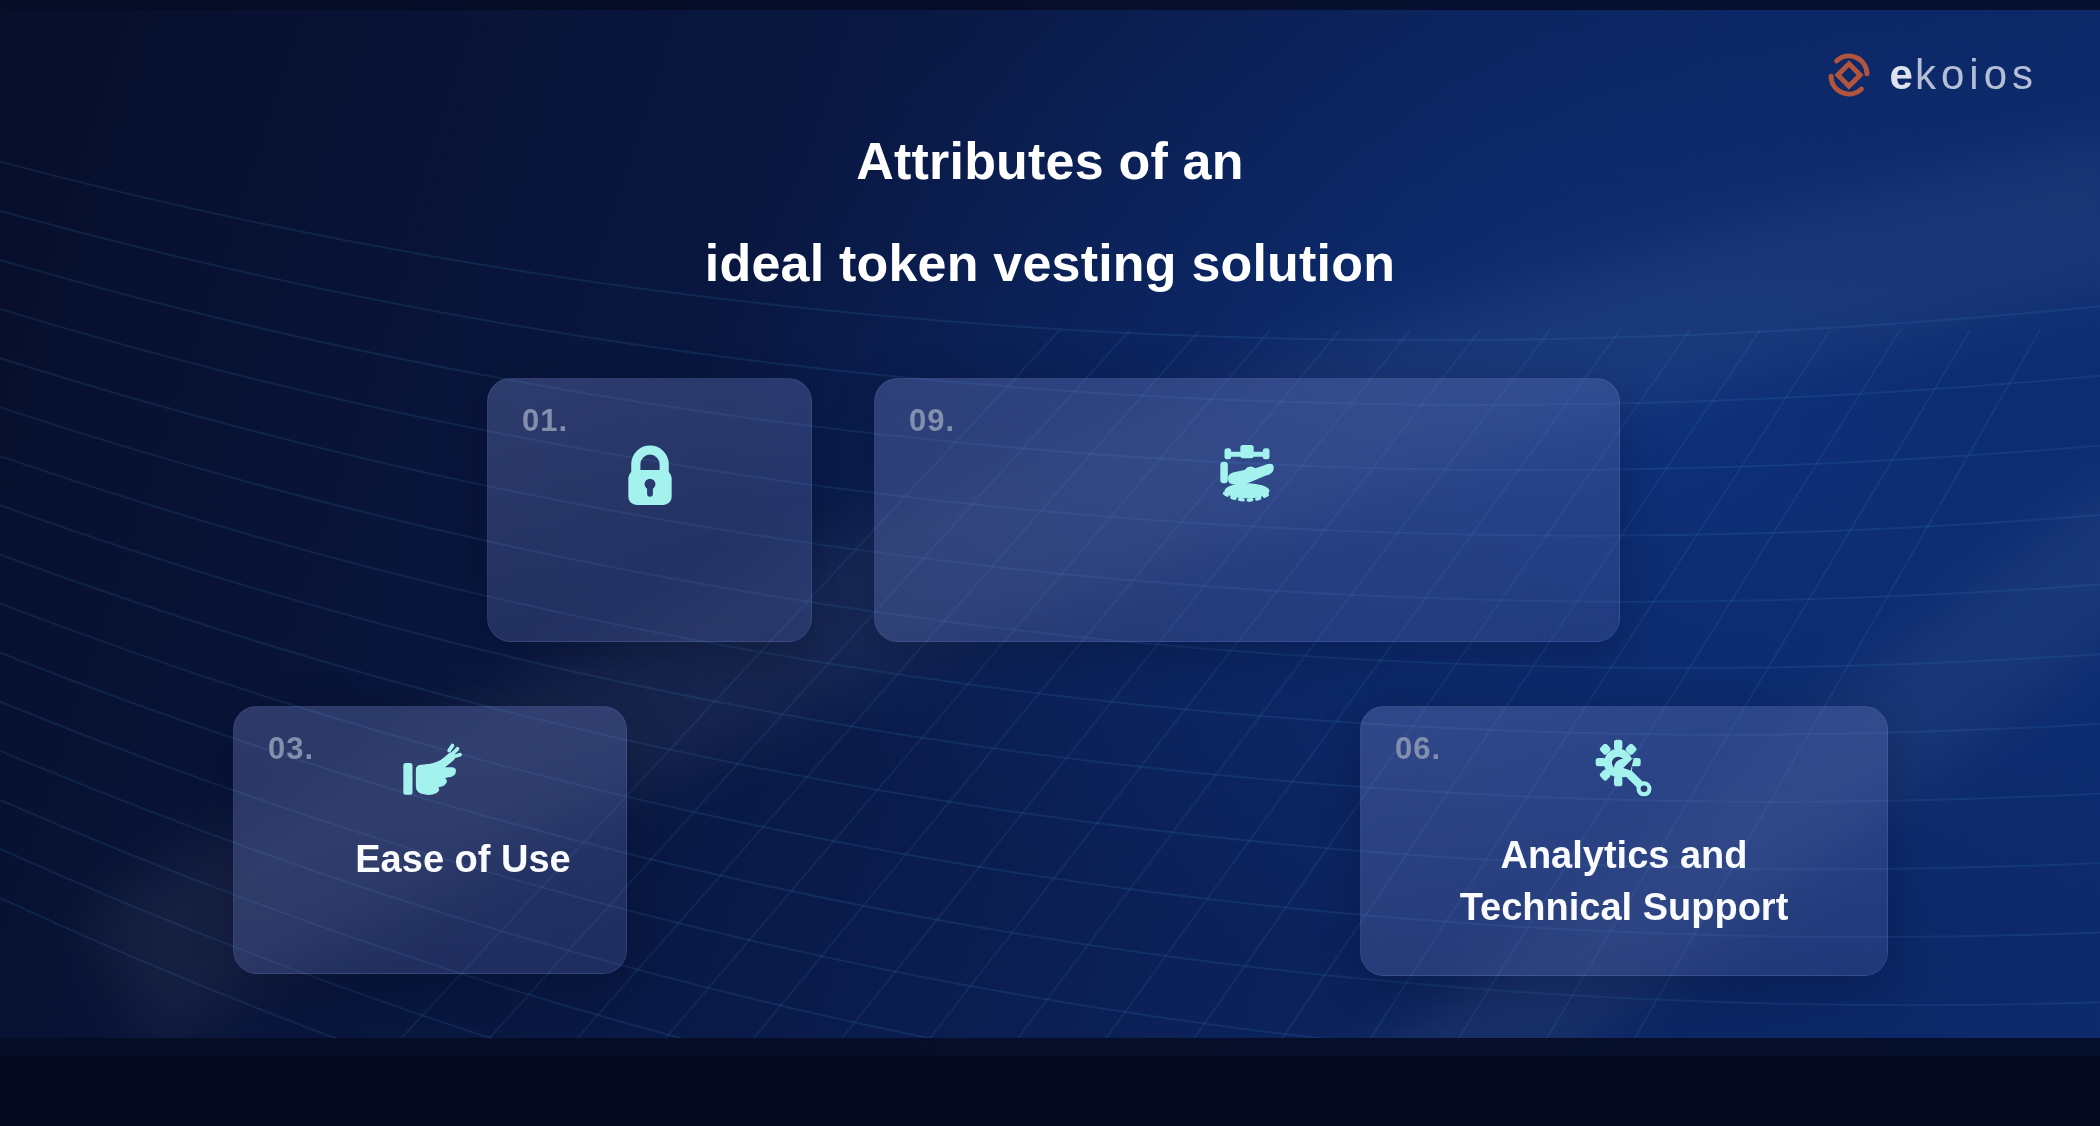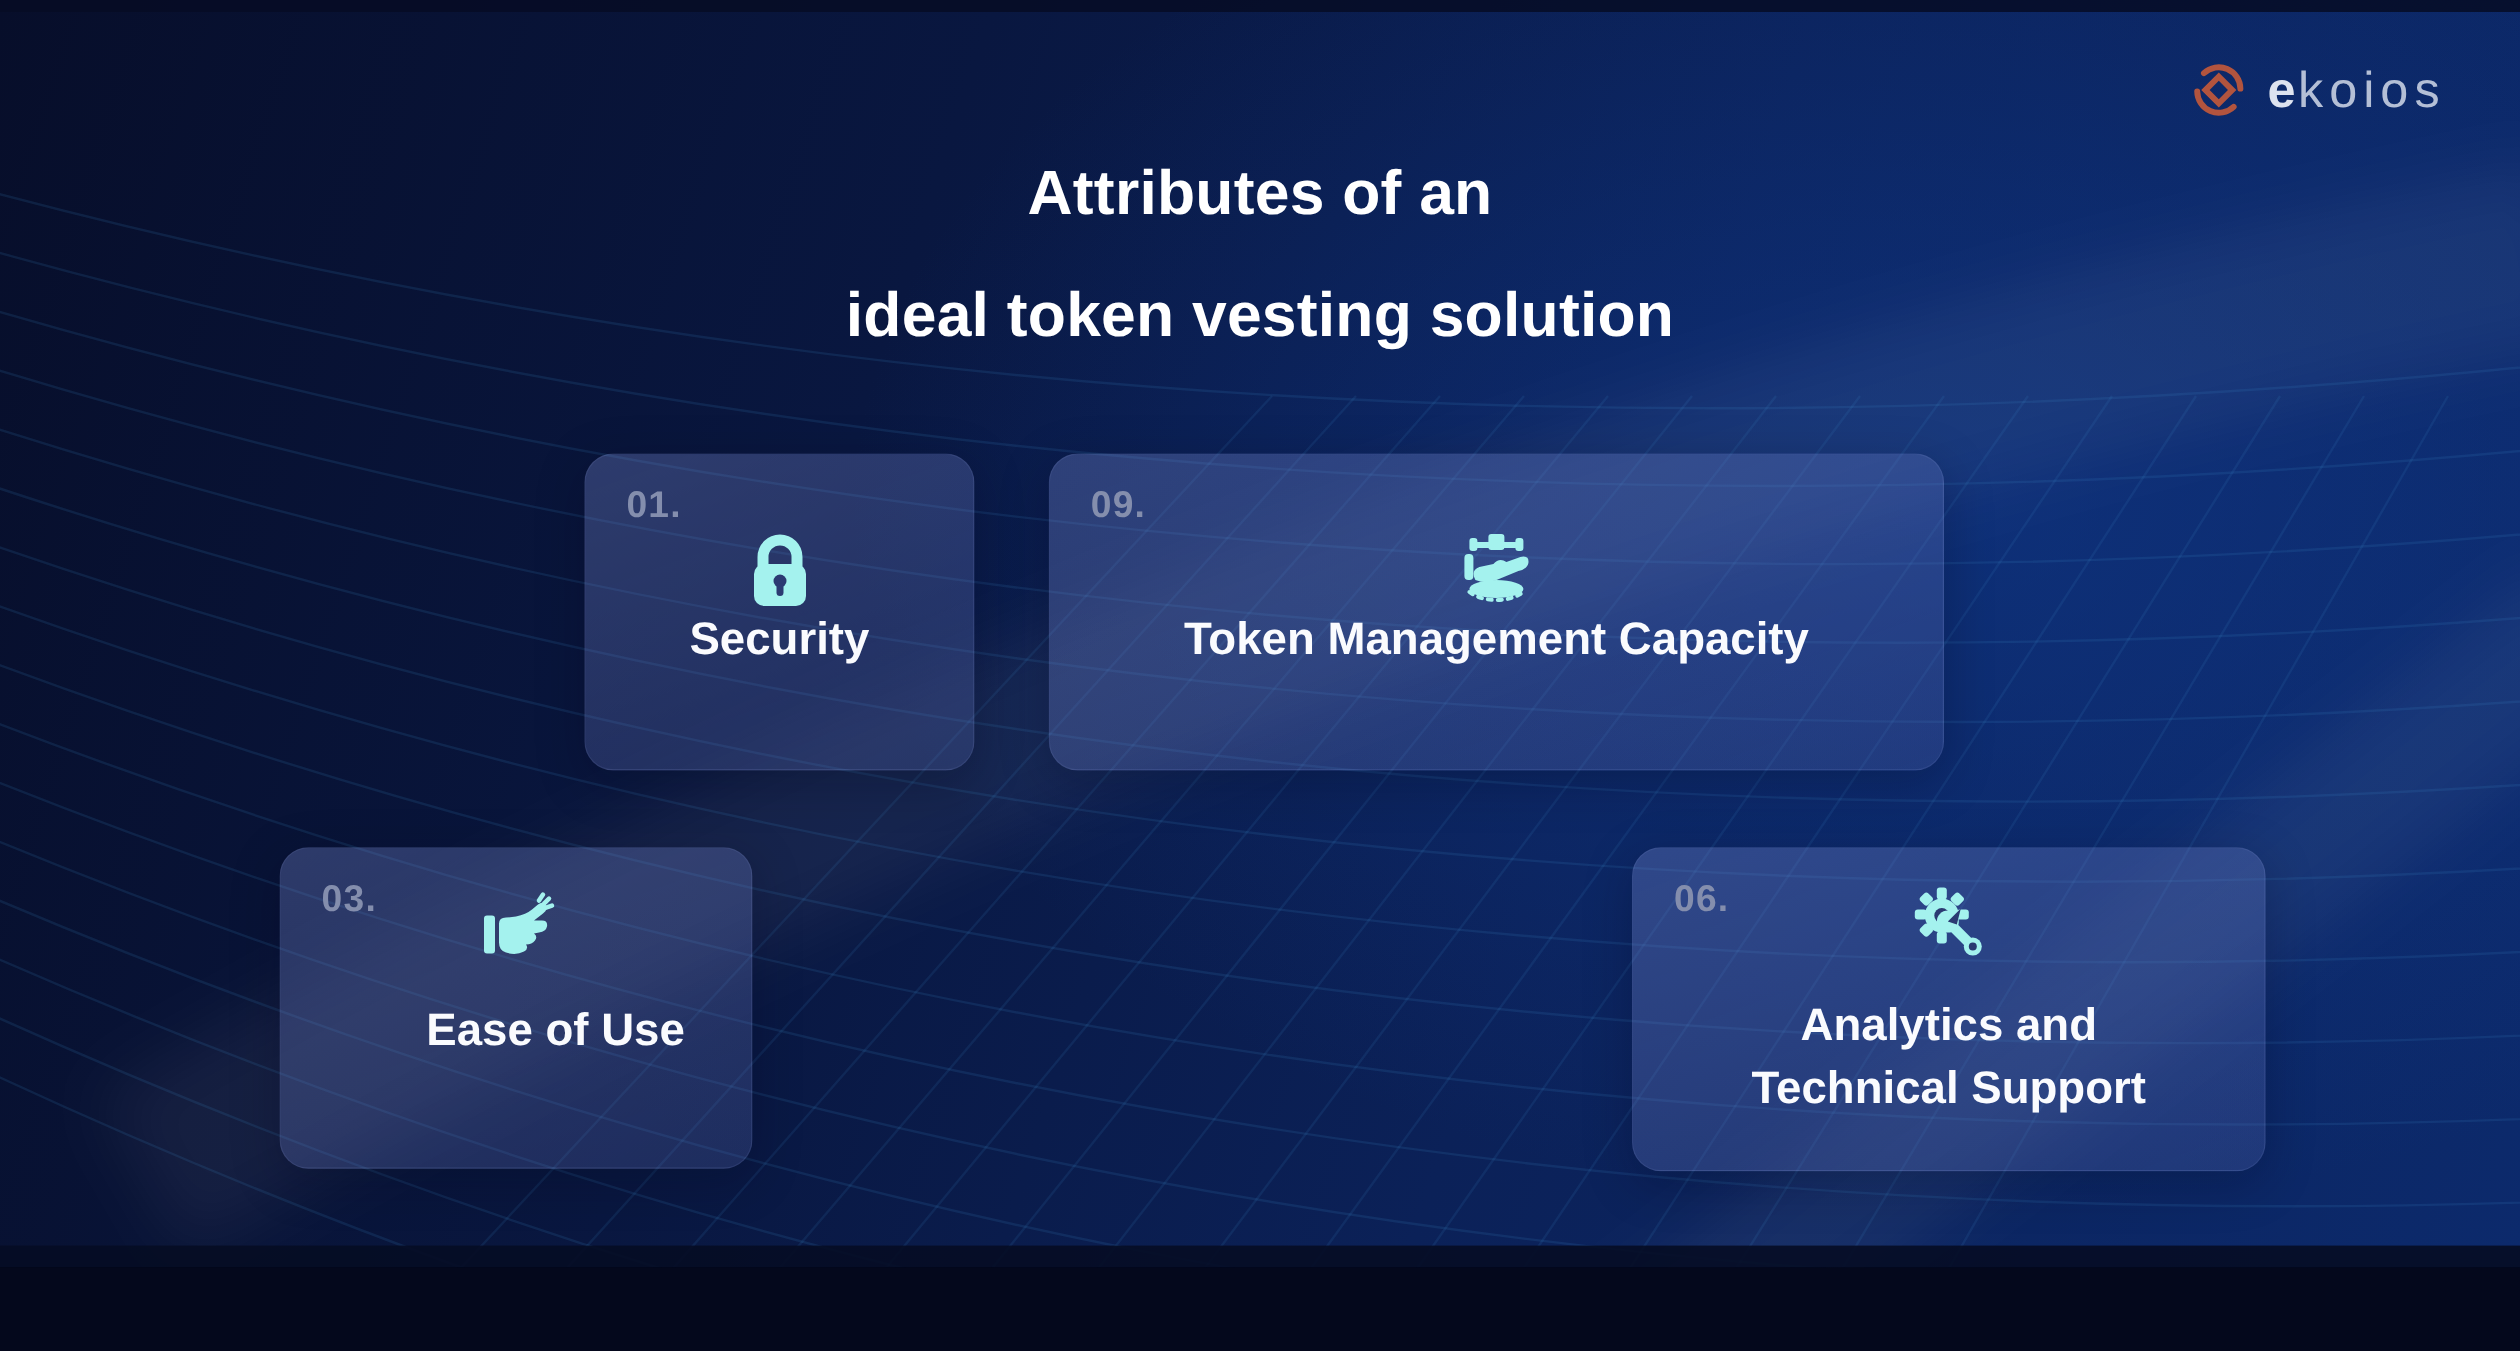--- a/index.html
+++ b/index.html
@@ -122,36 +122,34 @@
   </div>
 
   <div class="card row1" id="card-1">
     <div class="card-number">01.</div>
     <svg class="card-icon" viewBox="0 0 96 96">
       <path class="ic-stroke" d="M31 44 v-9 a17 17 0 0 1 34 0 v9" stroke-width="11"></path>
       <rect class="ic" x="22" y="42" width="52" height="42" rx="10"></rect>
       <circle class="ic-dark" cx="48" cy="59" r="6.5"></circle>
       <rect class="ic-dark" x="44.5" y="61" width="7" height="13" rx="3.5"></rect>
     </svg>
-    <div class="card-label">Security</div>
   </div>
 
   <div class="card row1" id="card-2">
     <div class="card-number">09.</div>
     <svg class="card-icon" viewBox="0 0 96 96">
       <rect class="ic" x="40" y="12" width="16" height="16" rx="3"></rect>
       <rect class="ic" x="26" y="20" width="44" height="6" rx="3"></rect>
       <rect class="ic" x="21" y="16" width="8" height="13" rx="3"></rect>
       <rect class="ic" x="67" y="16" width="8" height="13" rx="3"></rect>
       <rect class="ic" x="16" y="32" width="9" height="26" rx="4"></rect>
       <path class="ic" d="M27 58 Q22 48 31 45 L45 42 Q51 35 58 40 L72 35 Q81 33 80 41 Q79 47 70 49 L53 56 Q38 63 27 58 Z"></path>
       <ellipse class="ic" cx="48" cy="67" rx="27" ry="9"></ellipse>
       <path class="ic-stroke" d="M21 70 Q32 78 48 78 Q64 78 75 70" stroke-width="4" stroke-dasharray="4 6"></path>
     </svg>
-    <div class="card-label">Token Management Capacity</div>
   </div>
 
   <div class="card row2" id="card-3">
     <div class="card-number">03.</div>
     <svg class="card-icon" viewBox="0 0 96 96">
       <rect class="ic" x="16" y="36" width="11" height="38" rx="3"></rect>
       <path class="ic" d="M31 44 Q31 38 38 38 L48 37 Q58 35 64 30 L70 25 Q75 21 78 26 Q80 30 75 34 L66 41 L74 41 Q80 41 79 47 Q78 52 71 53 L66 54 Q70 57 67 61 Q64 65 58 65 Q61 69 56 72 Q48 76 38 73 Q31 71 31 63 Z"></path>
       <g class="ic-stroke" stroke-width="4.5">
         <path d="M75 15 L71 21"></path>
         <path d="M81 19 L76 24"></path>

